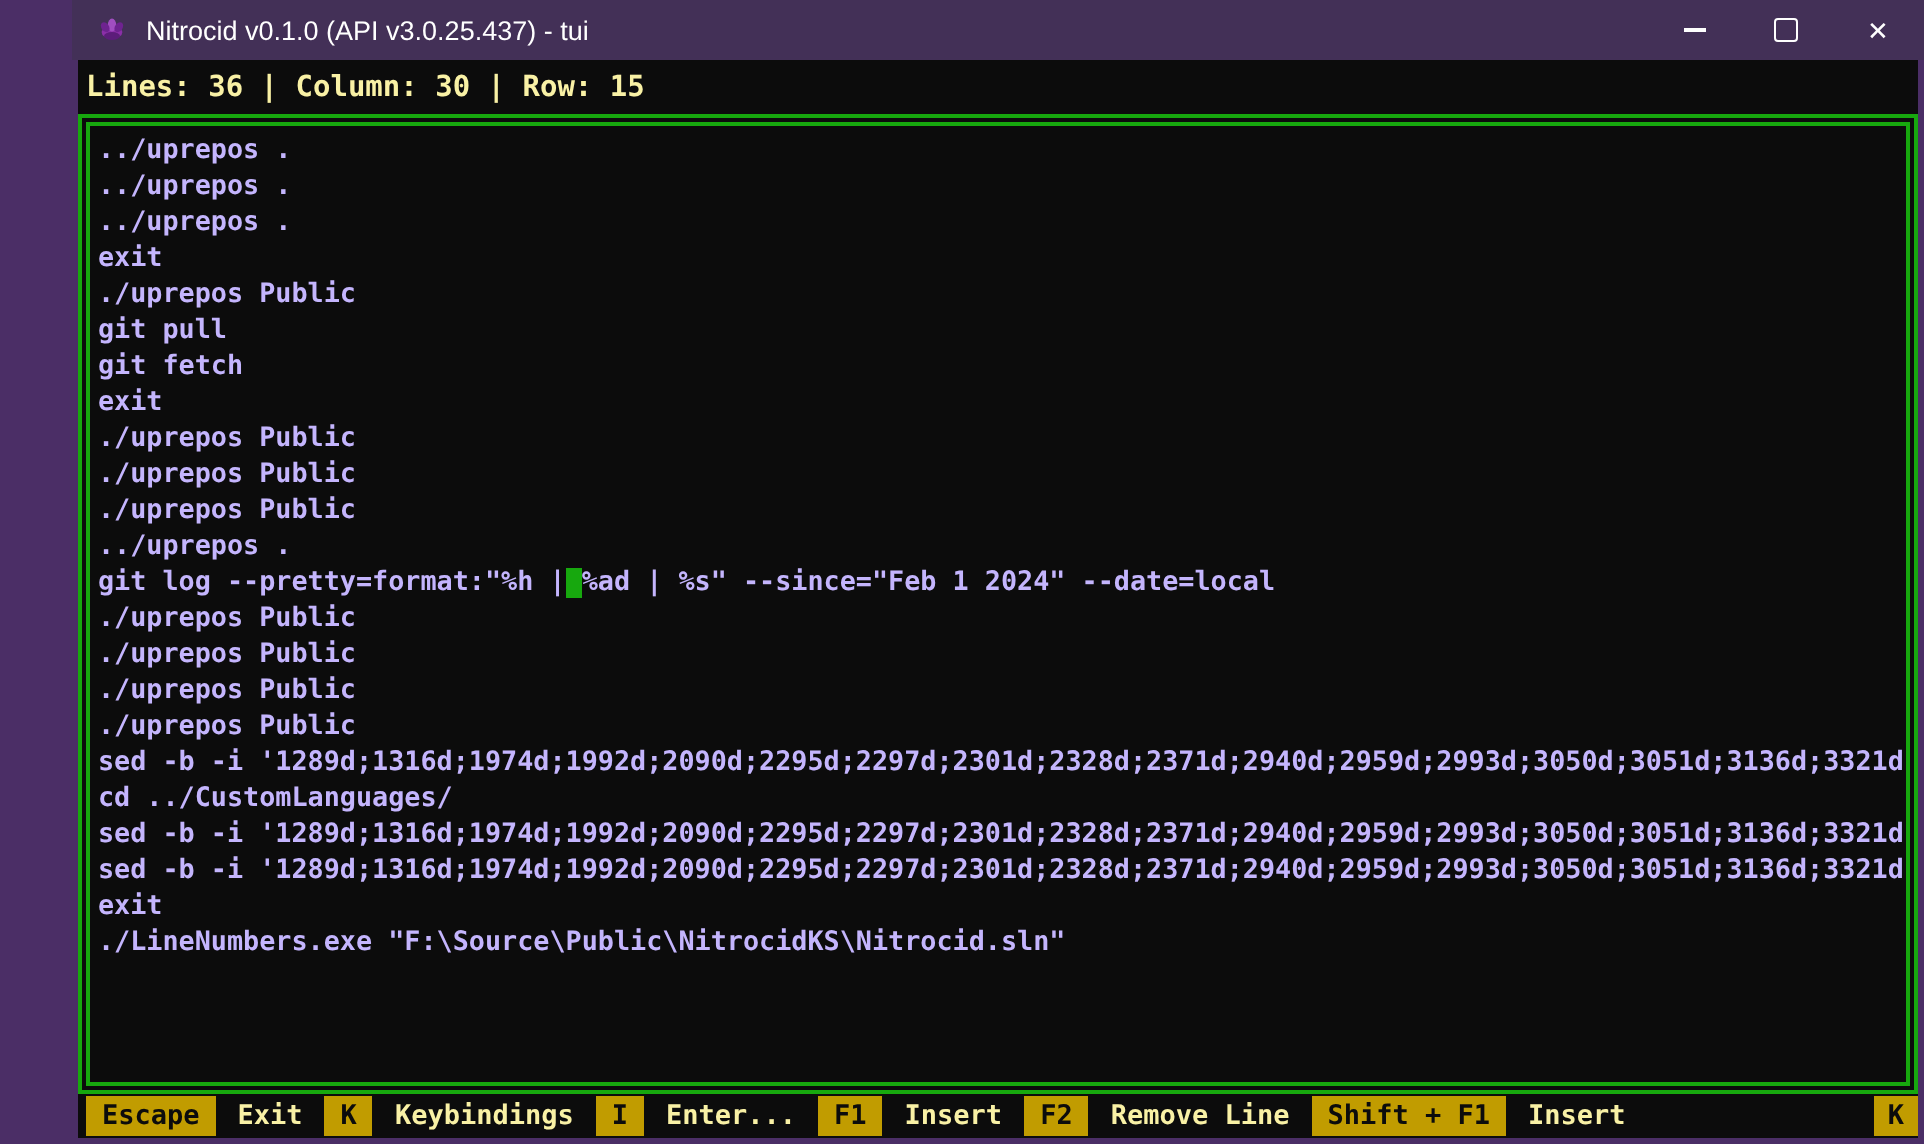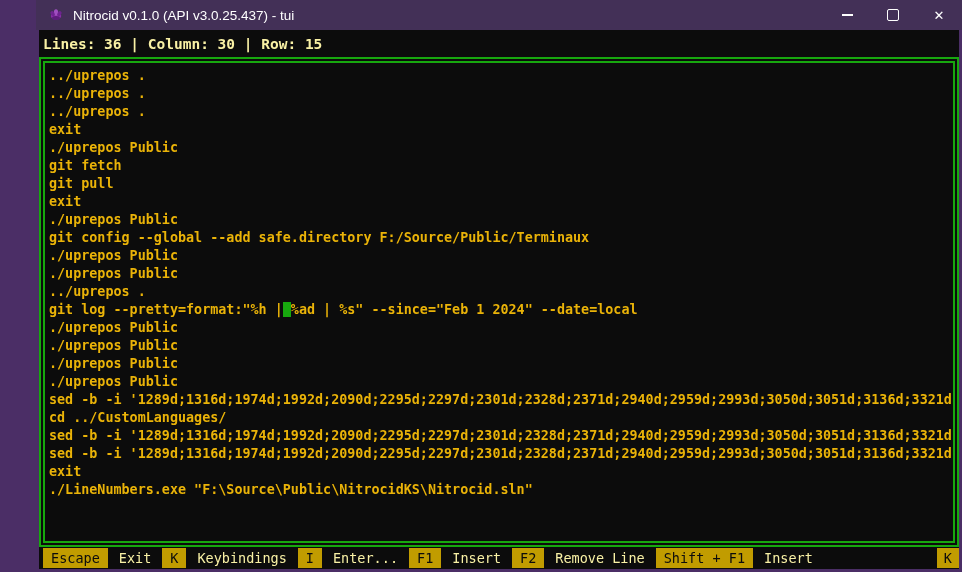--- a/index.html
+++ b/index.html
@@ -52,33 +52,33 @@
   }
   .editor-box{
     flex:1 1 auto;
     border:6px double #17a80e;
     margin:0;
     overflow:hidden;
     padding:4px 0 0 4px;
     box-sizing:border-box;
   }
   .tline{
-    color:#eab308;
+    color:#c4b5fd;
     font-size:13.4px;font-weight:bold;
     line-height:18px;height:18px;
     white-space:pre;overflow:hidden;
   }
   .cursor{
     background:#17a80e;color:#0c0c0c;
   }
   
   .keybar{
     height:22px;flex:0 0 22px;
     display:flex;align-items:center;
-    font-size:13.5px;font-weight:normal;
+    font-size:13.5px;font-weight:bold;
     white-space:pre;overflow:hidden;
     padding-left:4px;
   }
   .kb-item{display:flex;align-items:center;}
   .kb-key{
     background:#c19c00;color:#0c0c0c;
     padding:1px 8px;line-height:18px;
     display:inline-block;
   }
   .kb-label{
@@ -122,25 +122,24 @@
   <div class="term-body">
 
     <div class="statusline">Lines: 36 | Column: 30 | Row: 15</div>
 
     <div class="editor-box">
         <div class="tline">../uprepos .</div>
         <div class="tline">../uprepos .</div>
         <div class="tline">../uprepos .</div>
         <div class="tline">exit</div>
         <div class="tline">./uprepos Public</div>
+        <div class="tline">git pull</div>
         <div class="tline">git fetch</div>
-        <div class="tline">git pull</div>
         <div class="tline">exit</div>
         <div class="tline">./uprepos Public</div>
-        <div class="tline">git config --global --add safe.directory F:/Source/Public/Terminaux</div>
         <div class="tline">./uprepos Public</div>
         <div class="tline">./uprepos Public</div>
         <div class="tline">../uprepos .</div>
         <div class="tline">git log --pretty=format:"%h |<span class="cursor"> </span>%ad | %s" --since="Feb 1 2024" --date=local</div>
         <div class="tline">./uprepos Public</div>
         <div class="tline">./uprepos Public</div>
         <div class="tline">./uprepos Public</div>
         <div class="tline">./uprepos Public</div>
         <div class="tline">sed -b -i '1289d;1316d;1974d;1992d;2090d;2295d;2297d;2301d;2328d;2371d;2940d;2959d;2993d;3050d;3051d;3136d;3321d;3323d</div>
         <div class="tline">cd ../CustomLanguages/</div>

